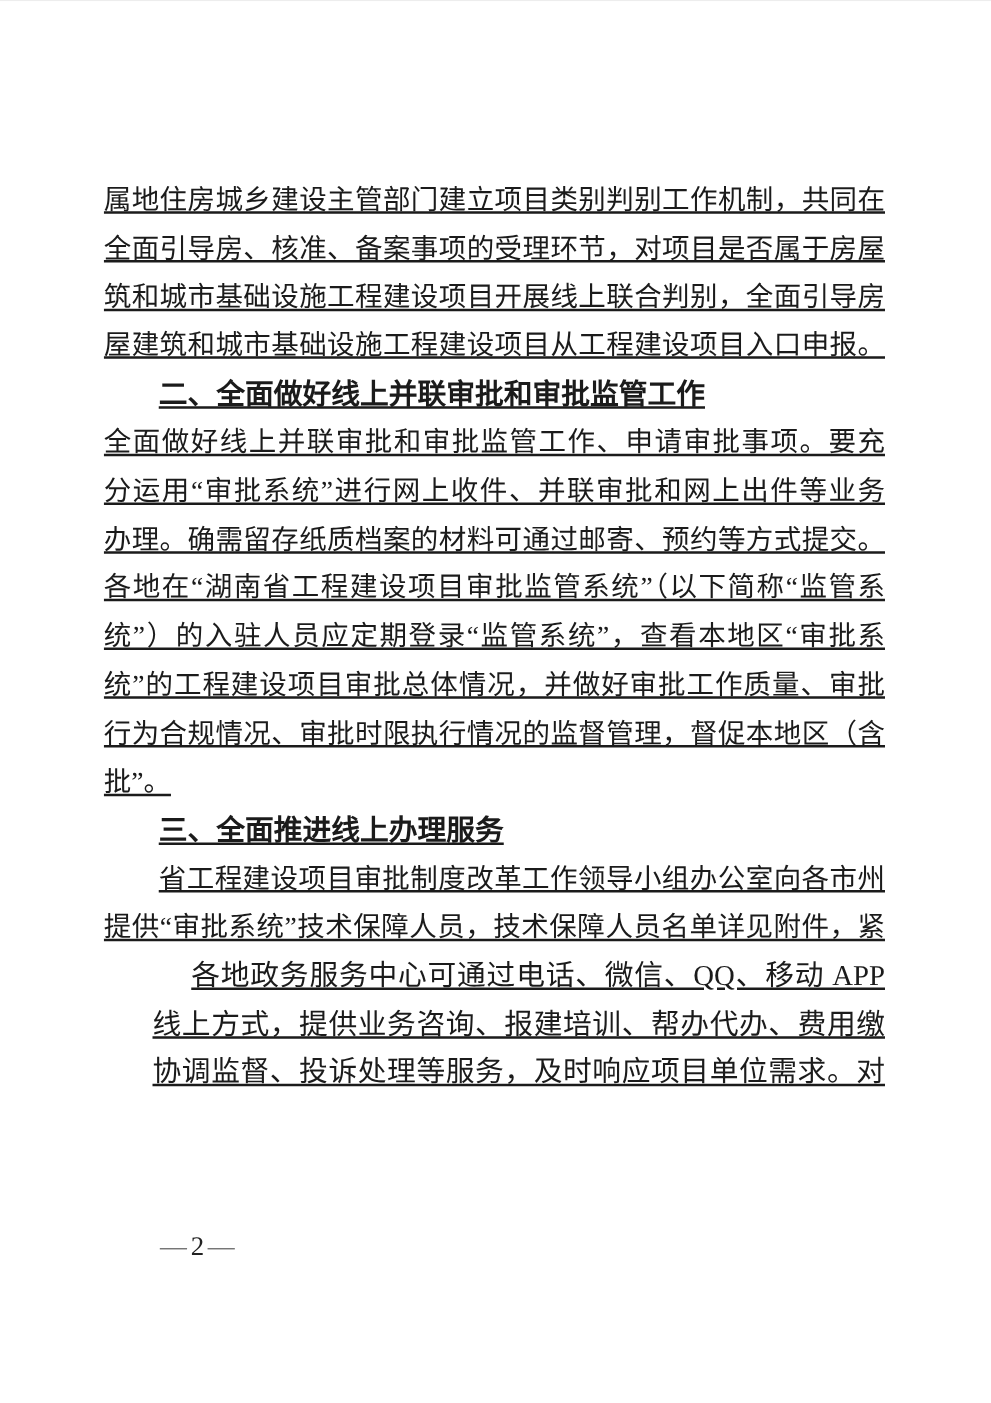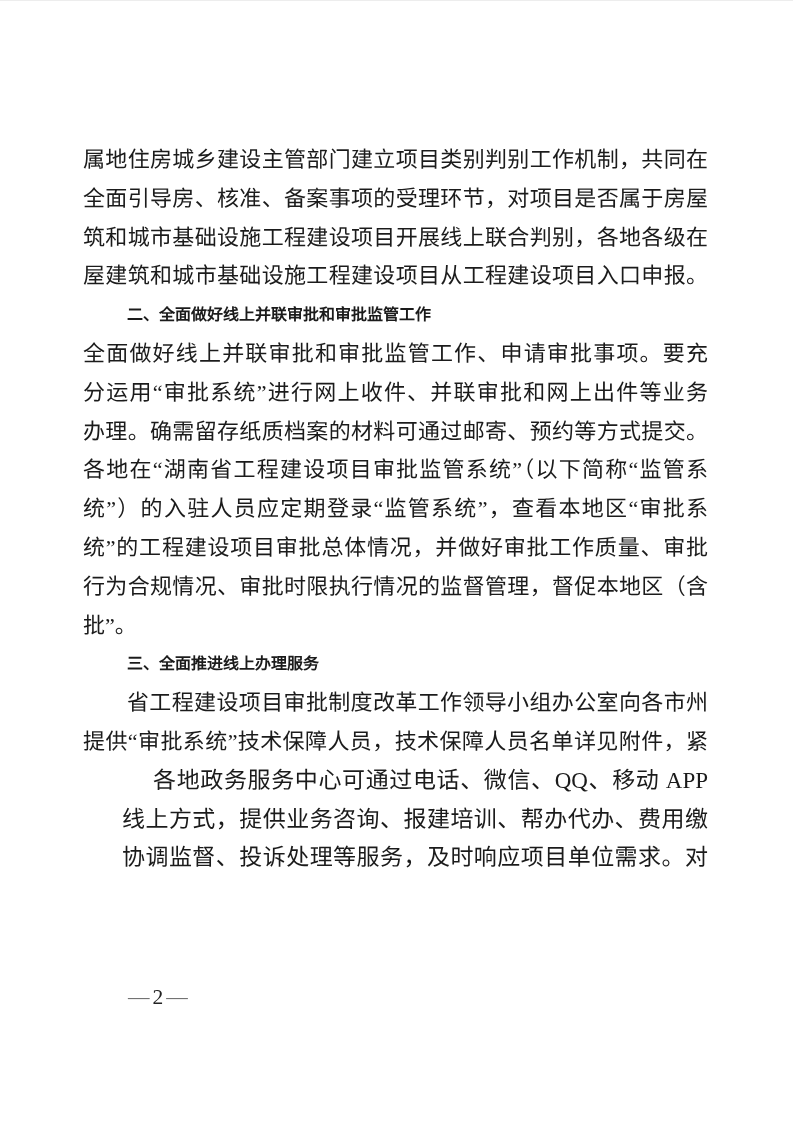--- a/index.html
+++ b/index.html
@@ -24,32 +24,33 @@
     width: 625px;
   }
   .ln {
     font-size: 22px;
     line-height: 38.8px;
     height: 38.8px;
     overflow: hidden;
     text-align: justify;
     text-align-last: justify;
     text-justify: inter-character;
+    text-decoration: underline;
   }
   .ln.left {
     text-align: left;
     text-align-last: left;
   }
   .ind2 { padding-left: 44px; }        
   .blk  { padding-left: 39px; }        
   .blk-first { padding-left: 70px; }   
   .heading {
     font-family: "Liberation Sans", "DejaVu Sans", sans-serif;
     font-weight: 700;
-    font-size: 16px;
+    font-size: 23px;
   }
   .alt { font-size: 23px; }
   .page-number {
     position: absolute;
     left: 125px;
     top: 984px;
     font-size: 21.5px;
     line-height: 24px;
     color: #222222;
     white-space: nowrap;
@@ -60,21 +61,21 @@
   }
 </style>
 </head>
 <body>
 
 <div class="page">
 
   <div class="text-block">
     <div class="ln">属地住房城乡建设主管部门建立项目类别判别工作机制，共同在</div>
     <div class="ln">全面引导房、核准、备案事项的受理环节，对项目是否属于房屋建</div>
-    <div class="ln">筑和城市基础设施工程建设项目开展线上联合判别，各地各级在</div>
+    <div class="ln">筑和城市基础设施工程建设项目开展线上联合判别，全面引导房</div>
     <div class="ln">屋建筑和城市基础设施工程建设项目从工程建设项目入口申报。</div>
     <div class="ln left ind2 heading">二、全面做好线上并联审批和审批监管工作</div>
     <div class="ln">全面做好线上并联审批和审批监管工作、申请审批事项。要充</div>
     <div class="ln">分运用“审批系统”进行网上收件、并联审批和网上出件等业务</div>
     <div class="ln">办理。确需留存纸质档案的材料可通过邮寄、预约等方式提交。</div>
     <div class="ln">各地在“湖南省工程建设项目审批监管系统”（以下简称“监管系</div>
     <div class="ln">统”）的入驻人员应定期登录“监管系统”，查看本地区“审批系</div>
     <div class="ln">统”的工程建设项目审批总体情况，并做好审批工作质量、审批</div>
     <div class="ln">行为合规情况、审批时限执行情况的监督管理，督促本地区（含</div>
     <div class="ln left">批”。</div>

